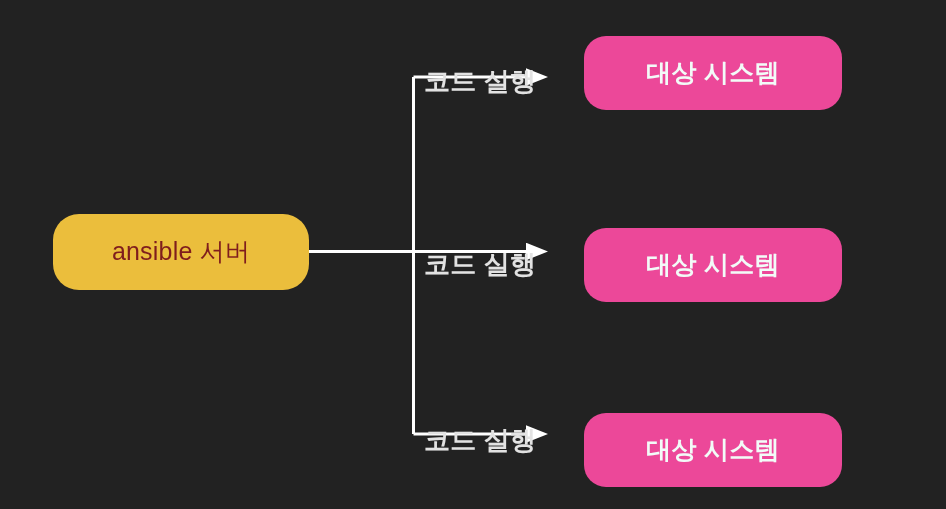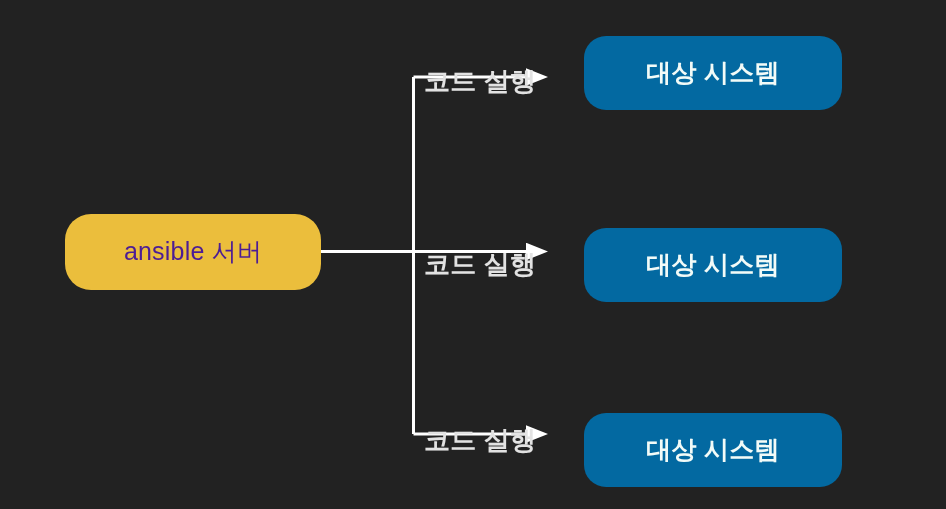--- a/index.html
+++ b/index.html
@@ -21,36 +21,36 @@
     position: absolute;
     display: flex;
     align-items: center;
     justify-content: center;
     box-sizing: border-box;
     text-align: center;
     line-height: 1.1;
     white-space: nowrap;
   }
   .node-source {
-    left: 65px;
+    left: 53px;
     top: 214px;
     width: 256px;
     height: 76px;
     background: #EBBE3C;
     border-radius: 26px;
-    color: #4c1d95;
+    color: #7f1d1d;
     font-size: 25px;
     font-weight: 500;
     letter-spacing: 0.2px;
   }
   .node-target {
     left: 584px;
     width: 258px;
     height: 74px;
-    background: #0369a1;
+    background: #ec4899;
     border-radius: 22px;
     color: #F2FBF8;
     font-size: 25px;
     font-weight: 700;
     letter-spacing: 0.3px;
   }
   .node-target.t1 { top: 36px; }
   .node-target.t2 { top: 228px; }
   .node-target.t3 { top: 413px; }
 

